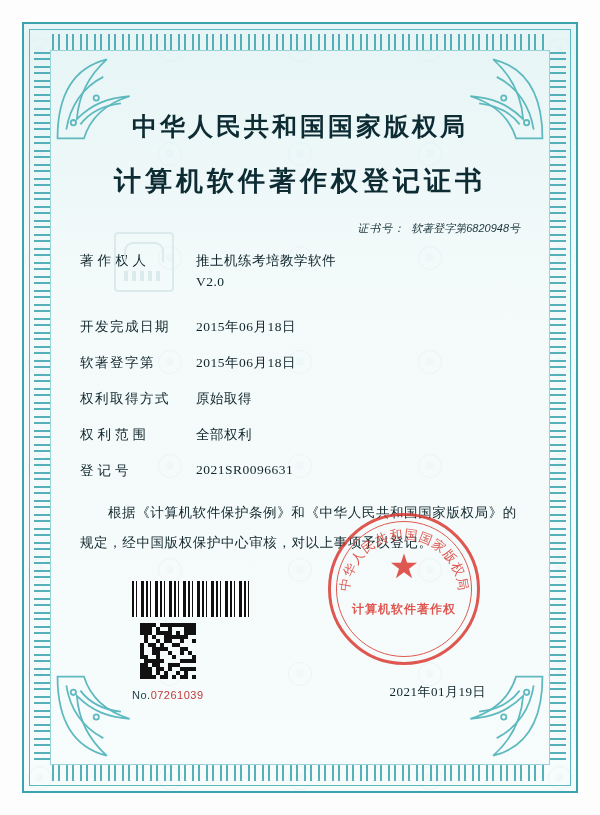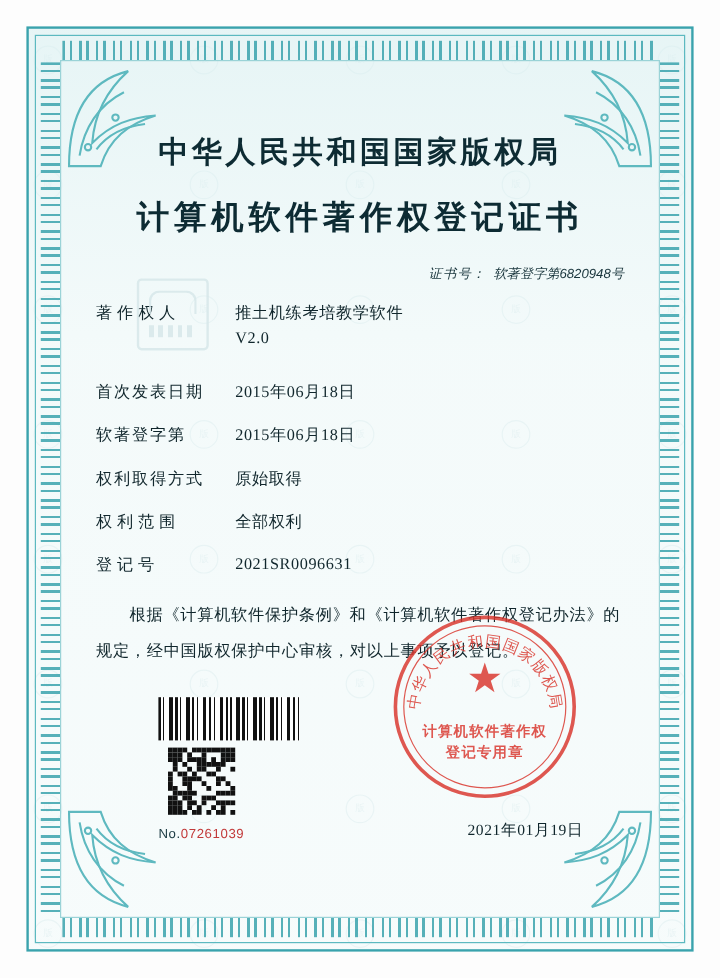--- a/index.html
+++ b/index.html
@@ -270,21 +270,21 @@
 
       <div class="logo-box"></div>
 
       <div class="fields" id="fields">
           <div class="row">
             <div class="k">著作权人</div>
             <div class="v"><span>推土机练考培教学软件</span><span class="sub">V2.0</span></div>
           </div>
           <div class="sep"></div>
           <div class="row">
-            <div class="k tight">首次发表日期</div>
+            <div class="k tight">开发完成日期</div>
             <div class="v"><span>2015年06月18日</span></div>
           </div>
           <div class="row">
             <div class="k tight">软著登字第</div>
             <div class="v"><span>2015年06月18日</span></div>
           </div>
           <div class="row">
             <div class="k tight">权利取得方式</div>
             <div class="v"><span>原始取得</span></div>
           </div>
@@ -292,21 +292,21 @@
             <div class="k">权利范围</div>
             <div class="v"><span>全部权利</span></div>
           </div>
           <div class="row">
             <div class="k">登记号</div>
             <div class="v"><span>2021SR0096631</span></div>
           </div>
         </div>
 
       <div class="para">
-        <span class="indent">根据《计算机软件保护条例》和《计算机软件著作权登记办法》的</span>
+        <span class="indent">根据《计算机软件保护条例》和《中华人民共和国国家版权局》的</span>
         <span>规定，经中国版权保护中心审核，对以上事项予以登记。</span>
       </div>
 
       <div class="barcode"></div>
 
       <div class="qr" id="qr">
           <i style="left: 0px; top: 0px; width: 4px; height: 4px;"></i>
           <i style="left: 4px; top: 0px; width: 4px; height: 4px;"></i>
           <i style="left: 8px; top: 0px; width: 4px; height: 4px;"></i>
           <i style="left: 12px; top: 0px; width: 4px; height: 4px;"></i>
@@ -430,20 +430,19 @@
         <svg class="arc-svg" viewBox="0 0 146 146">
           <defs>
             <path id="arcpath" d="M 18 78 A 55 55 0 0 1 128 78"></path>
           </defs>
           <text text-anchor="middle">
             <textPath href="#arcpath" startOffset="50%" id="arc-text-path">中华人民共和国国家版权局</textPath>
           </text>
         </svg>
         <div class="star">★</div>
         <div class="l1">计算机软件著作权</div>
-        <div class="l2">登记专用章</div>
       </div>
 
       <div class="date">2021年01月19日</div>
 
     </div>
   </div>
 </div>
 
 </body></html>

